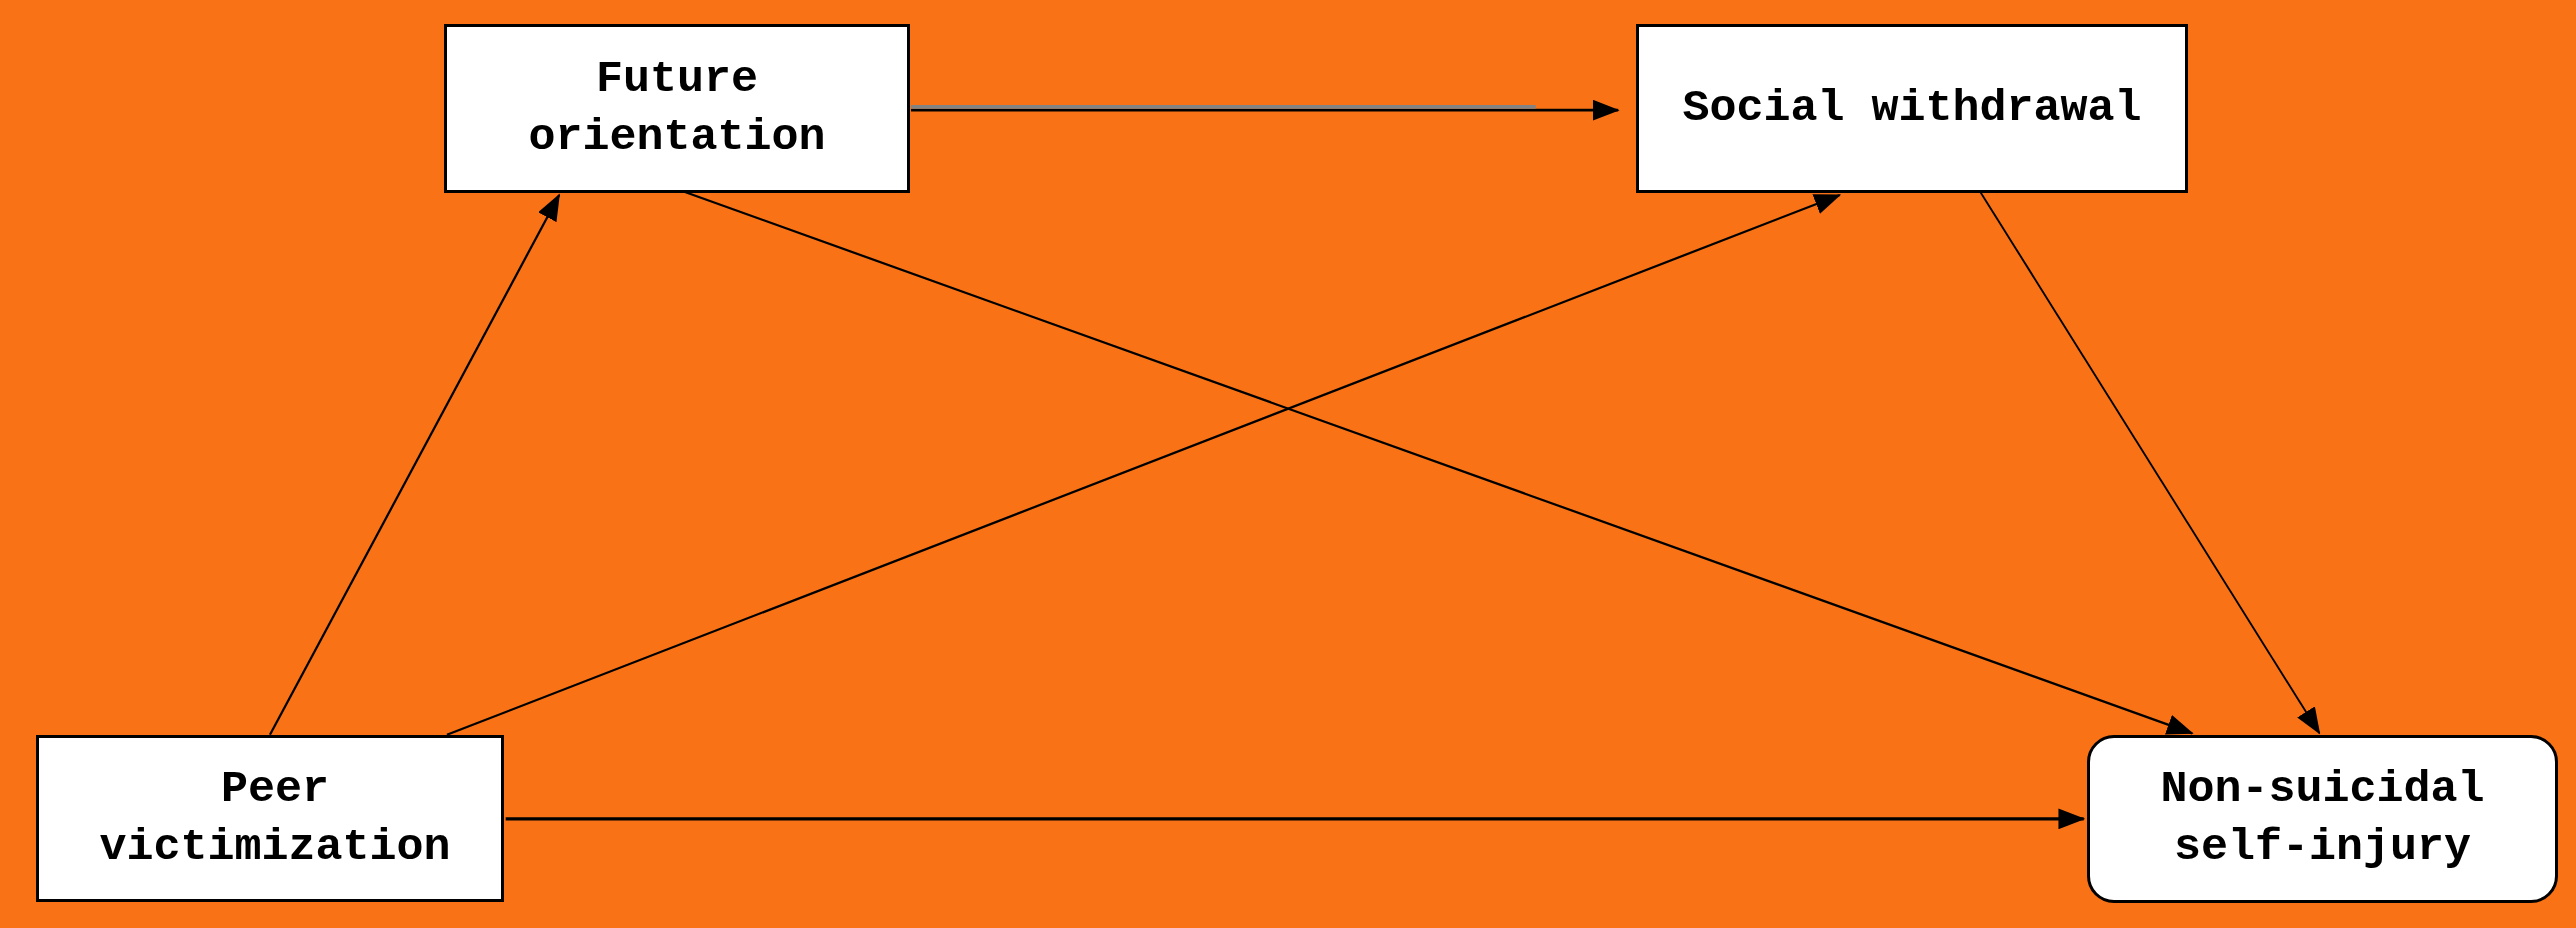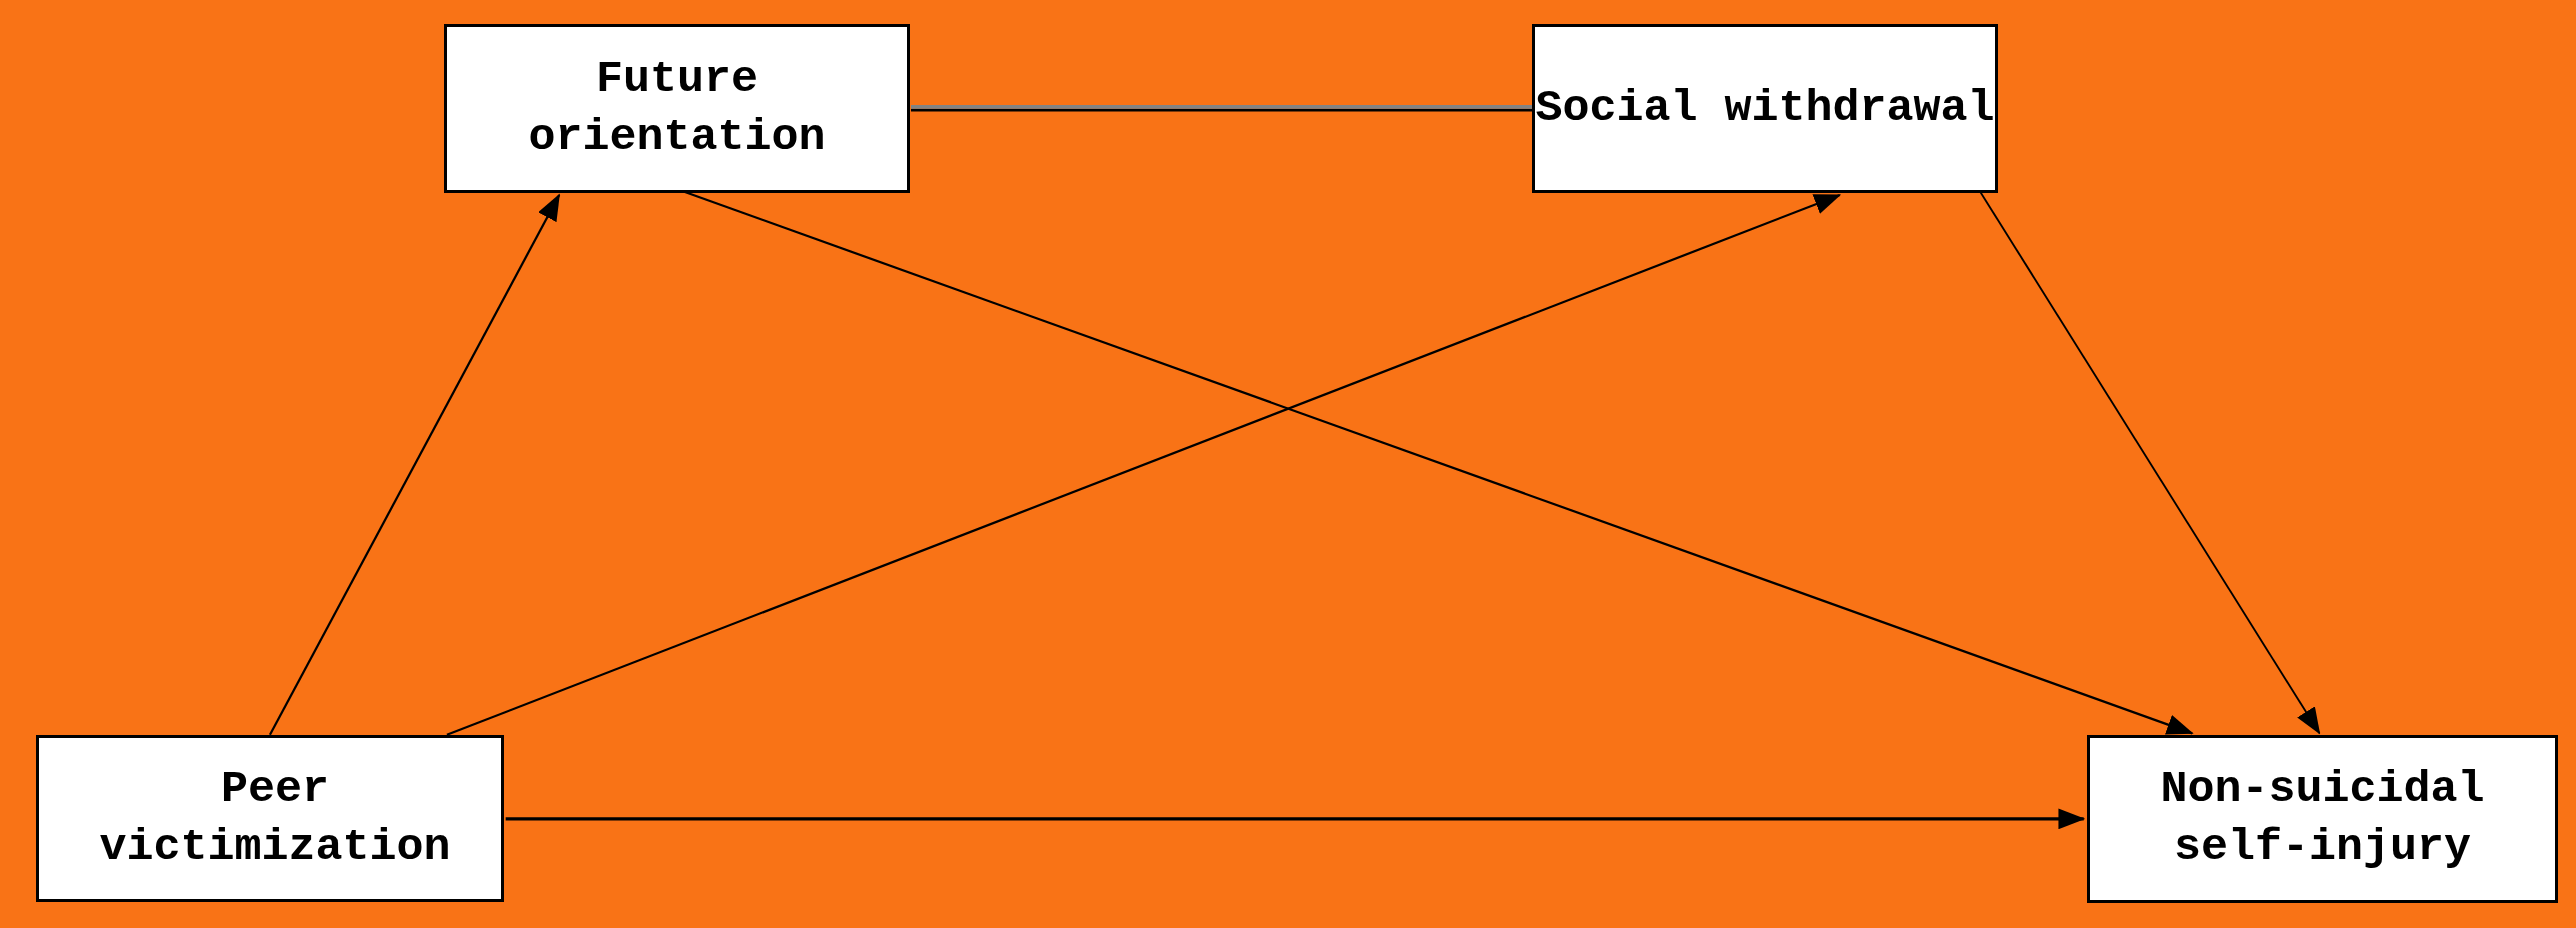--- a/index.html
+++ b/index.html
@@ -32,23 +32,23 @@
     align-items: center;
     justify-content: center;
     text-align: center;
     font-size: 45px;
     font-weight: bold;
     color: #000000;
     line-height: 1.28;
     white-space: pre-line;
   }
   #node-future-orientation   { left: 444px;  top: 24px;  width: 466px; height: 169px; }
-  #node-social-withdrawal    { left: 1532px; top: 24px;  width: 466px; height: 169px; }
+  #node-social-withdrawal    { left: 1636px; top: 24px;  width: 552px; height: 169px; }
   #node-peer-victimization   { left: 36px;   top: 735px; width: 468px; height: 167px; padding-left: 10px; }
-  #node-nssi                 { left: 2087px; top: 735px; width: 471px; height: 168px; }
+  #node-nssi                 { left: 2087px; top: 735px; width: 471px; height: 168px; border-radius: 27px; }
 </style>
 </head>
 <body>
 
 <div id="canvas">
 
   <svg id="edges" viewBox="0 0 3464 1249" xmlns="http://www.w3.org/2000/svg">
     <defs>
       <marker id="arrowhead" markerUnits="userSpaceOnUse" markerWidth="36" markerHeight="28" refX="34" refY="14" orient="auto">
         <path d="M0,0 L36,14 L0,28 Z" fill="#000000"></path>

